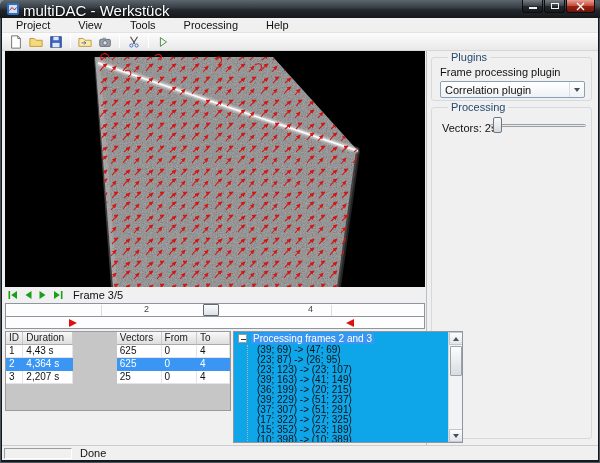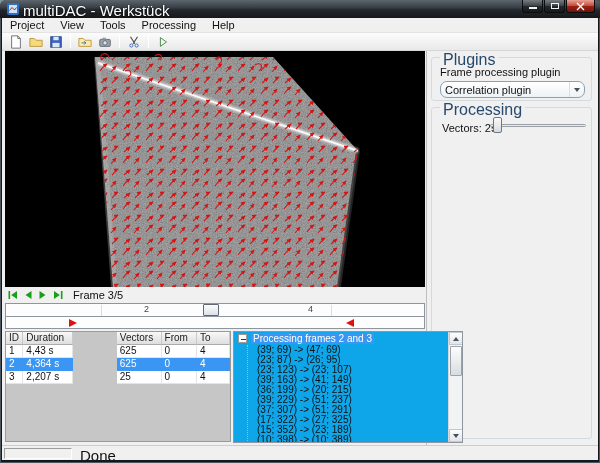--- a/index.html
+++ b/index.html
@@ -20,37 +20,37 @@
   .win-btn{width:21px;height:13px;margin-left:1px;border:1px solid #0a0c0e;border-top:none;
     border-radius:0 0 3px 3px;position:relative;
     background:linear-gradient(#767c82,#3c4247 48%,#24282c 52%,#17191c);}
   .win-btn.close{width:29px;background:linear-gradient(#eaa296,#c44b3b 48%,#9a2214 52%,#6f130a);}
   .glyph-min{position:absolute;left:6px;bottom:3px;width:8px;height:2px;background:#f2f2f2;}
   .glyph-max{position:absolute;left:6px;top:3px;width:8px;height:6px;border:1px solid #f2f2f2;}
   .glyph-close{position:absolute;left:9px;top:2px;width:9px;height:9px;}
   
   .client{position:absolute;left:2px;top:18px;width:596px;height:442px;background:#f0f0f0;overflow:hidden;}
   .menubar{position:absolute;left:0;top:0;width:100%;height:15px;background:#f0f0f0;display:flex;align-items:center;border-bottom:1px solid #e3e3e3;}
-  .menu-item{font-size:11px;padding:1px 8px;color:#111;white-space:nowrap;}
+  .menu-item{font-size:11px;padding:1px 14px;color:#111;white-space:nowrap;}
   .toolbar{position:absolute;left:0;top:15px;width:100%;height:18px;display:flex;align-items:center;padding-left:4px;
     background:linear-gradient(#fcfcfc,#e9e9e9);border-bottom:1px solid #d6d6d6;}
   .tb-btn{width:20px;height:17px;display:flex;align-items:center;justify-content:center;background:transparent;border:0;padding:0;}
   .tb-sep{width:1px;height:13px;background:#cfcfcf;margin:0 4px;border-right:1px solid #fff;}
   
   .viewport{position:absolute;left:3px;top:33px;width:420px;height:236px;background:#000;overflow:hidden;}
   
   .vsplit{position:absolute;left:424px;top:33px;width:1px;height:394px;background:#bfbfbf;}
   .right-panel{position:absolute;left:425px;top:33px;width:171px;height:394px;background:#f0f0f0;}
   .groupbox{position:absolute;border:1px solid #d3dae0;border-radius:3px;}
-  .groupbox .gb-title{position:absolute;left:8px;top:-7px;background:#f0f0f0;padding:0 3px;font-size:16px;color:#27496d;white-space:nowrap;}
+  .groupbox .gb-title{position:absolute;left:16px;top:-7px;background:#f0f0f0;padding:0 3px;font-size:11px;color:#27496d;white-space:nowrap;}
   .gb-plugins{left:4px;top:6px;width:161px;height:44px;}
   .gb-processing{left:4px;top:56px;width:161px;height:332px;}
   .gb-label{position:absolute;font-size:11px;color:#111;white-space:nowrap;}
   .combo{position:absolute;left:8px;top:23px;width:145px;height:17px;background:linear-gradient(#fff,#eef2f6);
-    border:1px solid #8ba0b5;border-radius:7px;display:flex;align-items:center;}
+    border:1px solid #8ba0b5;border-radius:2px;display:flex;align-items:center;}
   .combo-text{font-size:11px;padding-left:4px;flex:1;white-space:nowrap;overflow:hidden;}
   .combo-arrow-zone{width:15px;height:100%;display:flex;align-items:center;justify-content:center;border-left:1px solid #d7dee6;}
   .tri-down{width:0;height:0;border-left:3.5px solid transparent;border-right:3.5px solid transparent;border-top:4px solid #41505e;}
   .slider{position:absolute;left:58px;top:8px;width:96px;height:18px;}
   .slider-track{position:absolute;left:0;top:8px;width:100%;height:3px;background:#e8e8e8;border:1px solid #9aa0a6;border-radius:2px;}
   .slider-thumb{position:absolute;left:3px;top:1px;width:9px;height:16px;border:1px solid #6e7780;border-radius:2px;
     background:linear-gradient(#fafafa,#d7dade);}
   
   .framenav{position:absolute;left:3px;top:270px;width:420px;height:14px;display:flex;align-items:center;}
   .nav-btn{width:15px;height:13px;display:flex;align-items:center;justify-content:center;background:transparent;border:0;padding:0;}
@@ -58,21 +58,21 @@
   
   .timeline{position:absolute;left:3px;top:285px;width:420px;height:14px;background:#fdfdfd;border:1px solid #8e959e;}
   .tick-label{position:absolute;top:0px;font-size:9px;color:#444;}
   .tl-line{position:absolute;top:1px;width:1px;height:11px;background:#dcdcdc;}
   .tl-thumb{position:absolute;left:197px;top:0px;width:16px;height:12px;background:linear-gradient(#fcfcfc,#dde1e6);
     border:1px solid #5f6a76;border-radius:1px;}
   .markers{position:absolute;left:3px;top:299px;width:420px;height:12px;background:#fdfdfd;border:1px solid #8e959e;border-top:none;}
   .tri-right{position:absolute;top:2px;width:0;height:0;border-top:4px solid transparent;border-bottom:4px solid transparent;border-left:8px solid #e01010;}
   .tri-left{position:absolute;top:2px;width:0;height:0;border-top:4px solid transparent;border-bottom:4px solid transparent;border-right:8px solid #e01010;}
   
-  .jobs-table{position:absolute;left:3px;top:313px;width:226px;height:111px;background:#c6c6c6;border:1px solid #9a9a9a;overflow:hidden;}
+  .jobs-table{position:absolute;left:3px;top:313px;width:226px;height:80px;background:#c6c6c6;border:1px solid #9a9a9a;overflow:hidden;}
   .tr{display:flex;height:13px;}
   .th{background:linear-gradient(#f8f8f8,#dedede);border-right:1px solid #c9c9c9;border-bottom:1px solid #ababab;
     font-size:10px;padding:0 0 0 3px;color:#222;overflow:hidden;white-space:nowrap;}
   .td{background:#fff;border-right:1px solid #e4e4e4;border-bottom:1px solid #e4e4e4;font-size:10px;padding:0 0 0 3px;
     overflow:hidden;white-space:nowrap;}
   .row-sel .td{background:#3a96f2;color:#fff;border-right-color:#3a96f2;border-bottom-color:#3a96f2;}
   .c0{width:21px;}.c1{width:62px;}.c2{width:56px;margin-left:44px;}.c3{width:44px;}.c4{width:41px;}
   
   .tree{position:absolute;left:231px;top:313px;width:230px;height:112px;background:#0ea5e9;border:1px solid #8e959e;overflow:hidden;}
   .tree-root{display:flex;align-items:center;height:13px;padding-left:4px;font-size:10px;}
@@ -83,21 +83,21 @@
   .tree-item{font-size:10px;line-height:10px;height:10px;white-space:nowrap;color:#111;}
   
   .scrollbar{position:absolute;right:0px;top:0px;bottom:0px;width:14px;background:#f2f3f5;border-left:1px solid #d8d8d8;}
   .sb-btn{position:absolute;left:0;width:14px;height:13px;background:linear-gradient(#fdfdfd,#e2e5e9);border:1px solid #c2c8cf;display:flex;align-items:center;justify-content:center;}
   .sb-up{top:0;}.sb-down{bottom:0;}
   .sb-tri-up{width:0;height:0;border-left:3.5px solid transparent;border-right:3.5px solid transparent;border-bottom:4px solid #4a545e;}
   .sb-thumb{position:absolute;left:1px;top:14px;width:12px;height:30px;background:linear-gradient(#fdfdfd,#d8dce1);border:1px solid #9aa4b0;border-radius:1px;}
   
   .statusbar{position:absolute;left:0;top:427px;width:100%;height:15px;background:#f0f0f0;border-top:1px solid #cdcdcd;}
   .status-panel{position:absolute;left:2px;top:2px;width:68px;height:11px;border:1px solid;border-color:#9d9d9d #ffffff #ffffff #9d9d9d;background:#f0f0f0;}
-  .status-text{position:absolute;left:78px;top:1px;font-size:15px;color:#111;}
+  .status-text{position:absolute;left:78px;top:1px;font-size:11px;color:#111;}
 </style>
 </head>
 <body>
 
 <div class="screen">
   <div class="window">
 
     <div class="titlebar">
       <svg class="app-icon" viewBox="0 0 12 12">
         <rect width="12" height="12" rx="2" fill="#2d6fc2"></rect>

